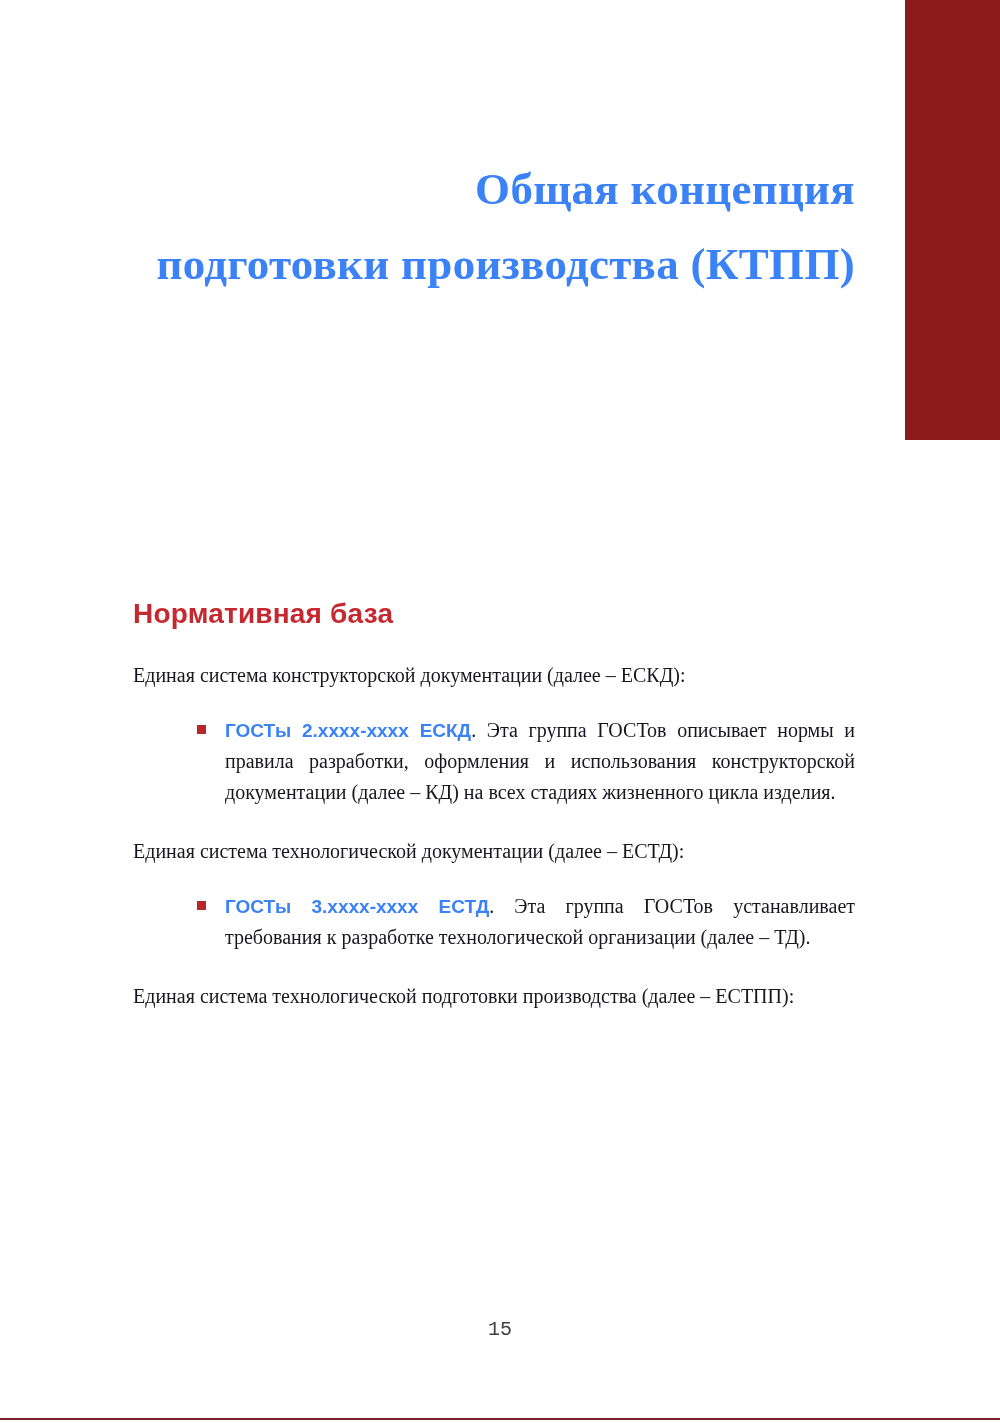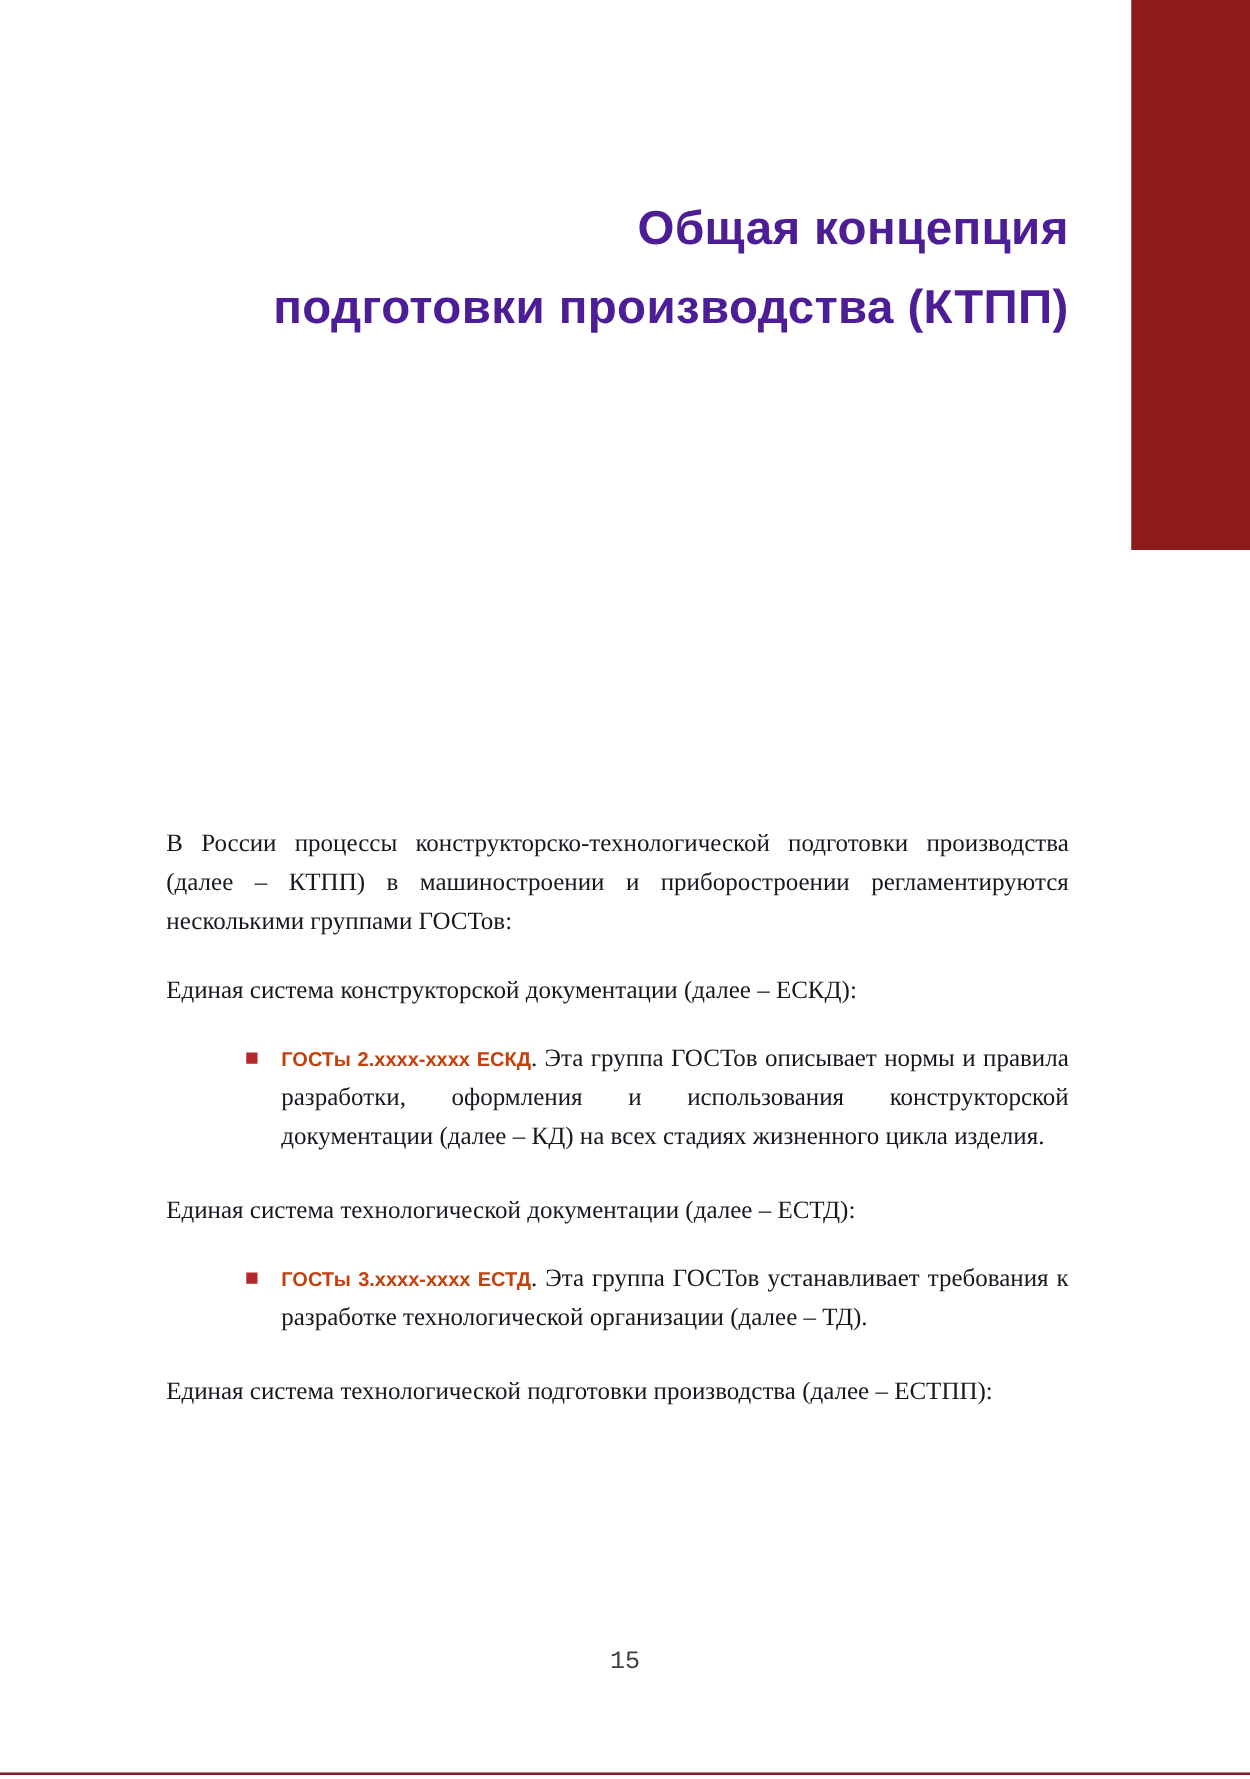--- a/index.html
+++ b/index.html
@@ -23,25 +23,25 @@
   }
 
   
   .title {
     position: absolute;
     top: 152px;
     right: 145px;
     left: 120px;
     margin: 0;
     text-align: right;
-    font-family: Liberation Sans, sans-serif;
+    font-family: Liberation Serif, serif;
     font-weight: 700;
-    font-size: 38px;
+    font-size: 45px;
     line-height: 1.66;
-    color: #4c1d95;
+    color: #3b82f6;
     letter-spacing: 0.3px;
   }
   .title-line { display: block; }
 
   
   .section-heading {
     position: absolute;
     top: 598px;
     left: 133px;
     margin: 0;
@@ -76,22 +76,22 @@
     left: 64px;
     top: 10px;
     width: 9px;
     height: 9px;
     background: #b5282a;
   }
   .bullet-text { margin: 0; text-align: justify; }
   .bullet-bold {
     font-family: "Liberation Sans", sans-serif;
     font-weight: 700;
-    font-size: 16px;
-    color: #c2410c;
+    font-size: 19px;
+    color: #3b82f6;
   }
 
   .page-number {
     position: absolute;
     top: 1318px;
     left: 0;
     width: 100%;
     text-align: center;
     font-family: Liberation Mono, monospace;
     font-size: 20px;
@@ -112,24 +112,24 @@
 
 <div class="page">
 
   <div class="corner-block"></div>
 
   <h1 class="title">
     <span class="title-line">Общая концепция</span>
     <span class="title-line">подготовки производства (КТПП)</span>
   </h1>
 
+  <h2 class="section-heading">Нормативная база</h2>
 
   <div class="body-col">
 
-    <p class="para">В России процессы конструкторско-технологической подготовки производства (далее – КТПП) в машиностроении и приборостроении регламентируются несколькими группами ГОСТов:</p>
 
     <p class="lead-para">Единая система конструкторской документации (далее – ЕСКД):</p>
     <div class="bullet-item">
       <span class="bullet-marker"></span>
       <p class="bullet-text"><strong class="bullet-bold">ГОСТы 2.xxxx-xxxx ЕСКД</strong><span>. Эта группа ГОСТов описывает нормы и правила разработки, оформления и использования конструкторской документации (далее – КД) на всех стадиях жизненного цикла изделия.</span></p>
     </div>
 
     <p class="lead-para">Единая система технологической документации (далее – ЕСТД):</p>
     <div class="bullet-item">
       <span class="bullet-marker"></span>

